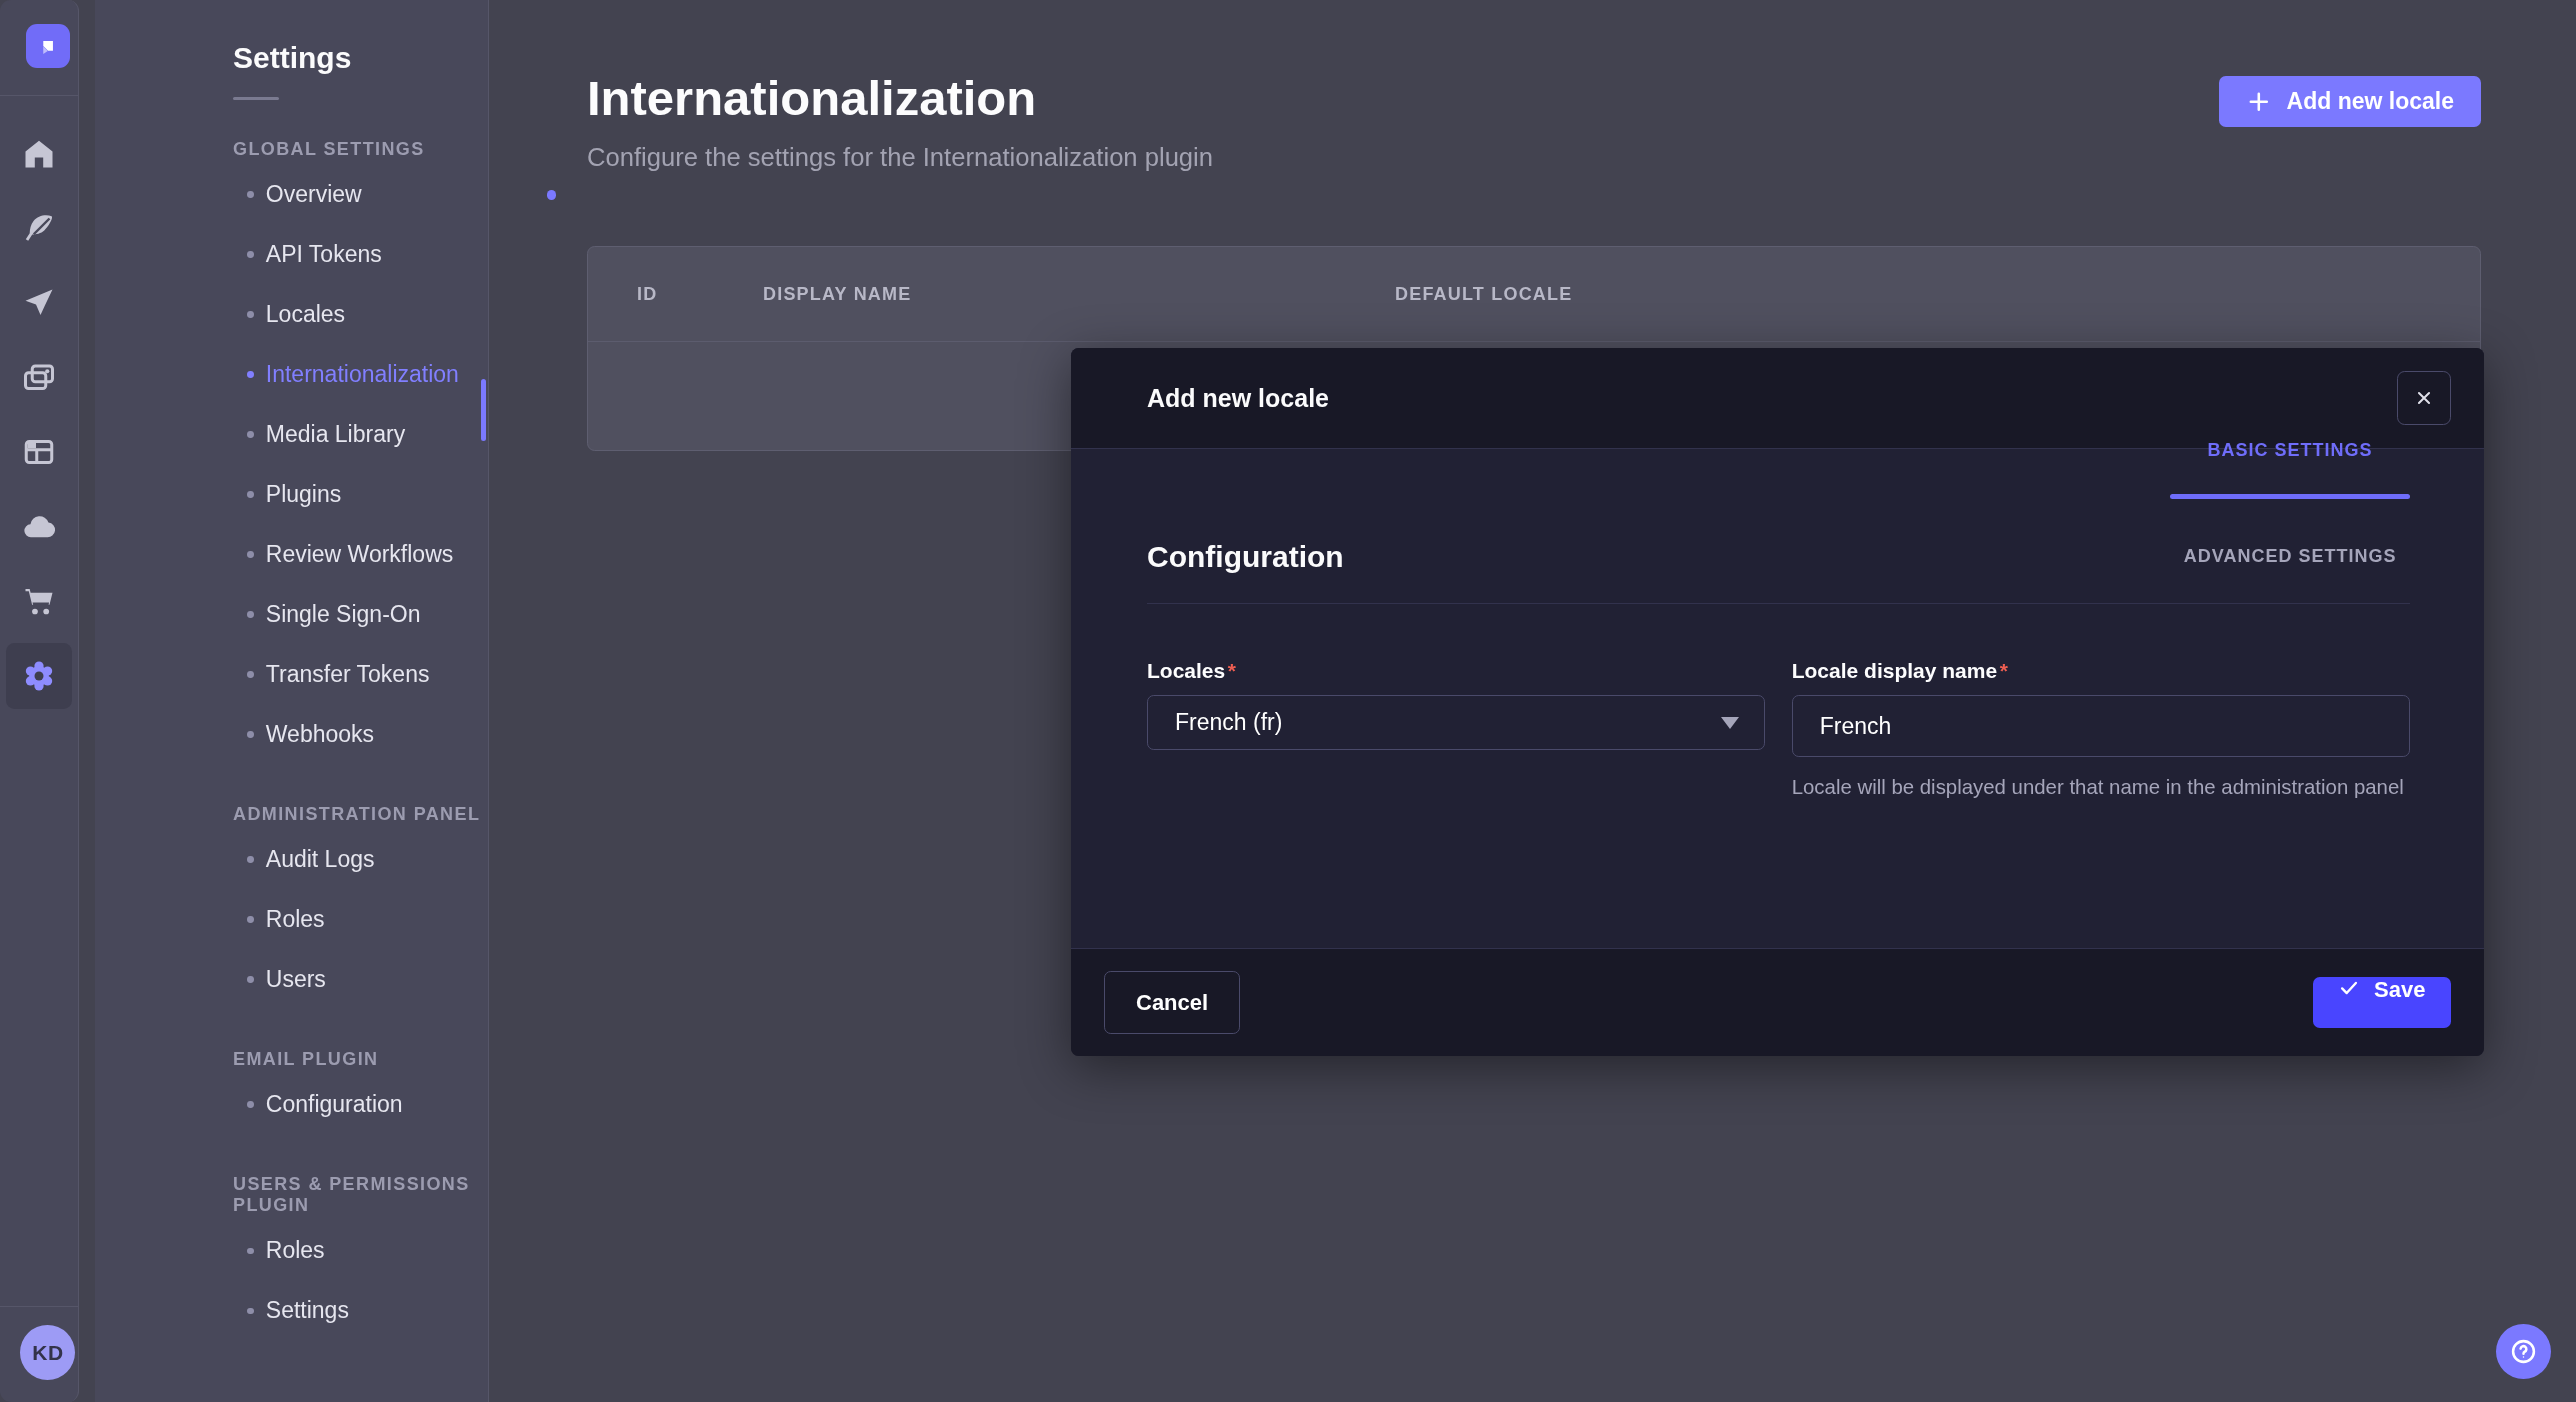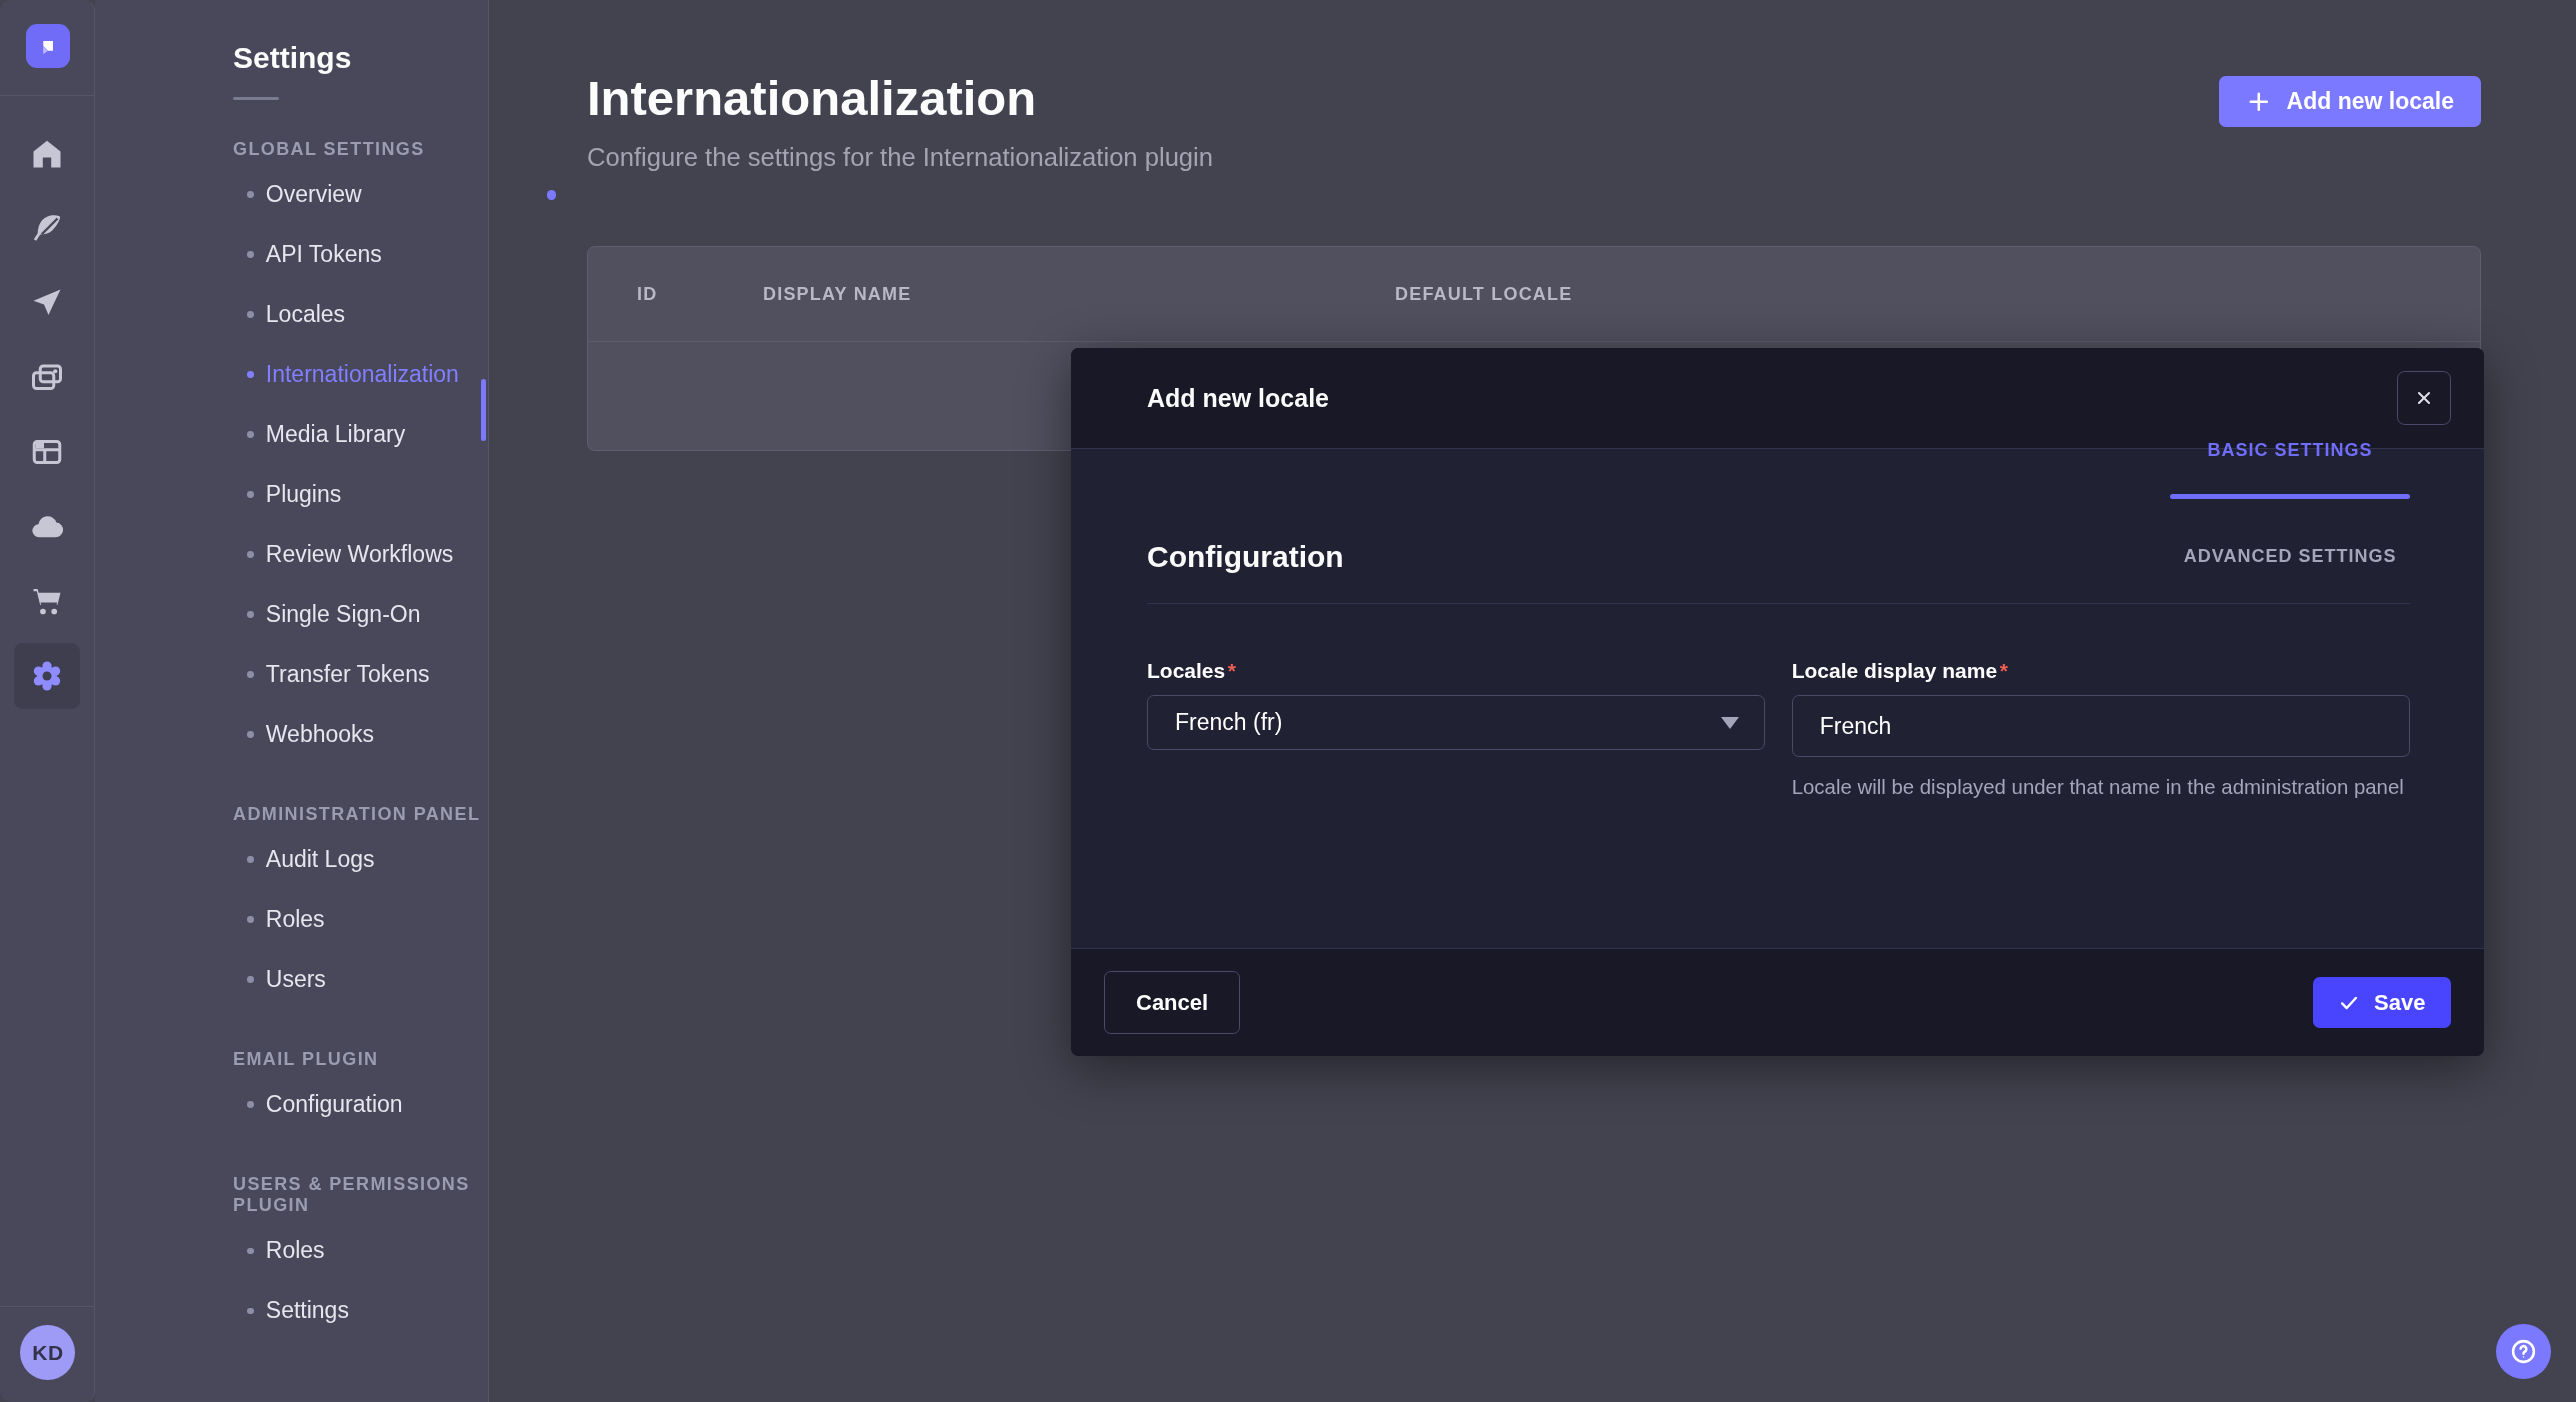--- a/index.html
+++ b/index.html
@@ -1,20 +1,20 @@
 <!DOCTYPE html>
 <html style="--primary: #7b79ff; --primary-strong: #4945ff; --danger: #ee5e52; --sidebar-bg: #48485a; --main-bg: #434350; --modal-bg: #212134; --modal-chrome-bg: #181826;font-size:13.6px"><head>
 <meta charset="utf-8">
 <style>
   * { margin:0; padding:0; box-sizing:border-box; }
   html,body { width:2576px; height:1402px; overflow:hidden;
     font-family:"Liberation Sans", sans-serif; background:#434350; }
 
   
-  .icon-rail { position:absolute; left:0; top:0; bottom:0; width:95px;
+  .icon-rail { position:absolute; left:0; top:0; bottom:0; width:79px;
     background:#48485a; border-right:0.9px solid #565669; z-index:2;border-radius:11px; }
   .rail-logo { position:absolute; left:25.6px; top:24px; width:44px; height:44px;
     border-radius:11px; background:#716cf8; display:flex; align-items:center; justify-content:center; }
   .rail-divider-top { position:absolute; left:0; right:0; top:95px; height:0.9px; background:#565669; }
   .rail-icons { position:absolute; top:121px; left:0; right:0.9px; display:flex;
     flex-direction:column; align-items:center; }
   .rail-btn { width:66px; height:66px; display:flex; align-items:center; justify-content:center;
     border-radius:8.5px; color:#c6c6d4; margin-bottom:8.5px; cursor:pointer; }
   .rail-btn svg { width:36px; height:36px; }
   .rail-btn.active { background:#3e3e4f; color:#8e8cff; }
@@ -93,21 +93,21 @@
     border-top:12px solid #a5a5ba; }
   .text-input { width:100%; height:62px; border:0.9px solid #4a4a6a; border-radius:6.8px;
     background:transparent; color:#fff; font-size:23px; padding:0 27px; font-family:inherit; outline:none; }
   .hint { margin-top:15.3px; font-size:20.4px; line-height:30px; color:#a5a5ba; max-width:639px; }
   .modal-footer { height:108px; flex:0 0 auto; background:#181826; border-top:0.9px solid #32324d;
     border-radius:0 0 7.7px 7.7px; display:flex; align-items:center; justify-content:space-between; padding:0 33px; }
   .btn-cancel { height:63px; padding:0 31px; border-radius:6.8px; border:0.9px solid #4a4a6a;
     background:#181826; color:#fff; font-size:22px; font-weight:600; font-family:inherit; cursor:pointer; }
   .btn-save { height:51px; padding:0 25.6px; border-radius:6.8px; border:none; background:#4945ff;
     color:#fff; font-size:22px; font-weight:600; font-family:inherit;
-    display:flex; align-items:center; gap:13.6px; cursor:pointer; }
+    display:flex; gap:13.6px; cursor:pointer; }
   .btn-save svg { width:22px; height:22px; }
 
   .help-fab { position:absolute; right:25px; bottom:23px; width:55px; height:55px; border-radius:50%;
     border:none; background:#7b79ff; color:#fff; display:flex; align-items:center; justify-content:center;
     cursor:pointer; z-index:6; }
   .help-fab svg { width:29px; height:29px; }
 </style>
 </head>
 <body>
 

